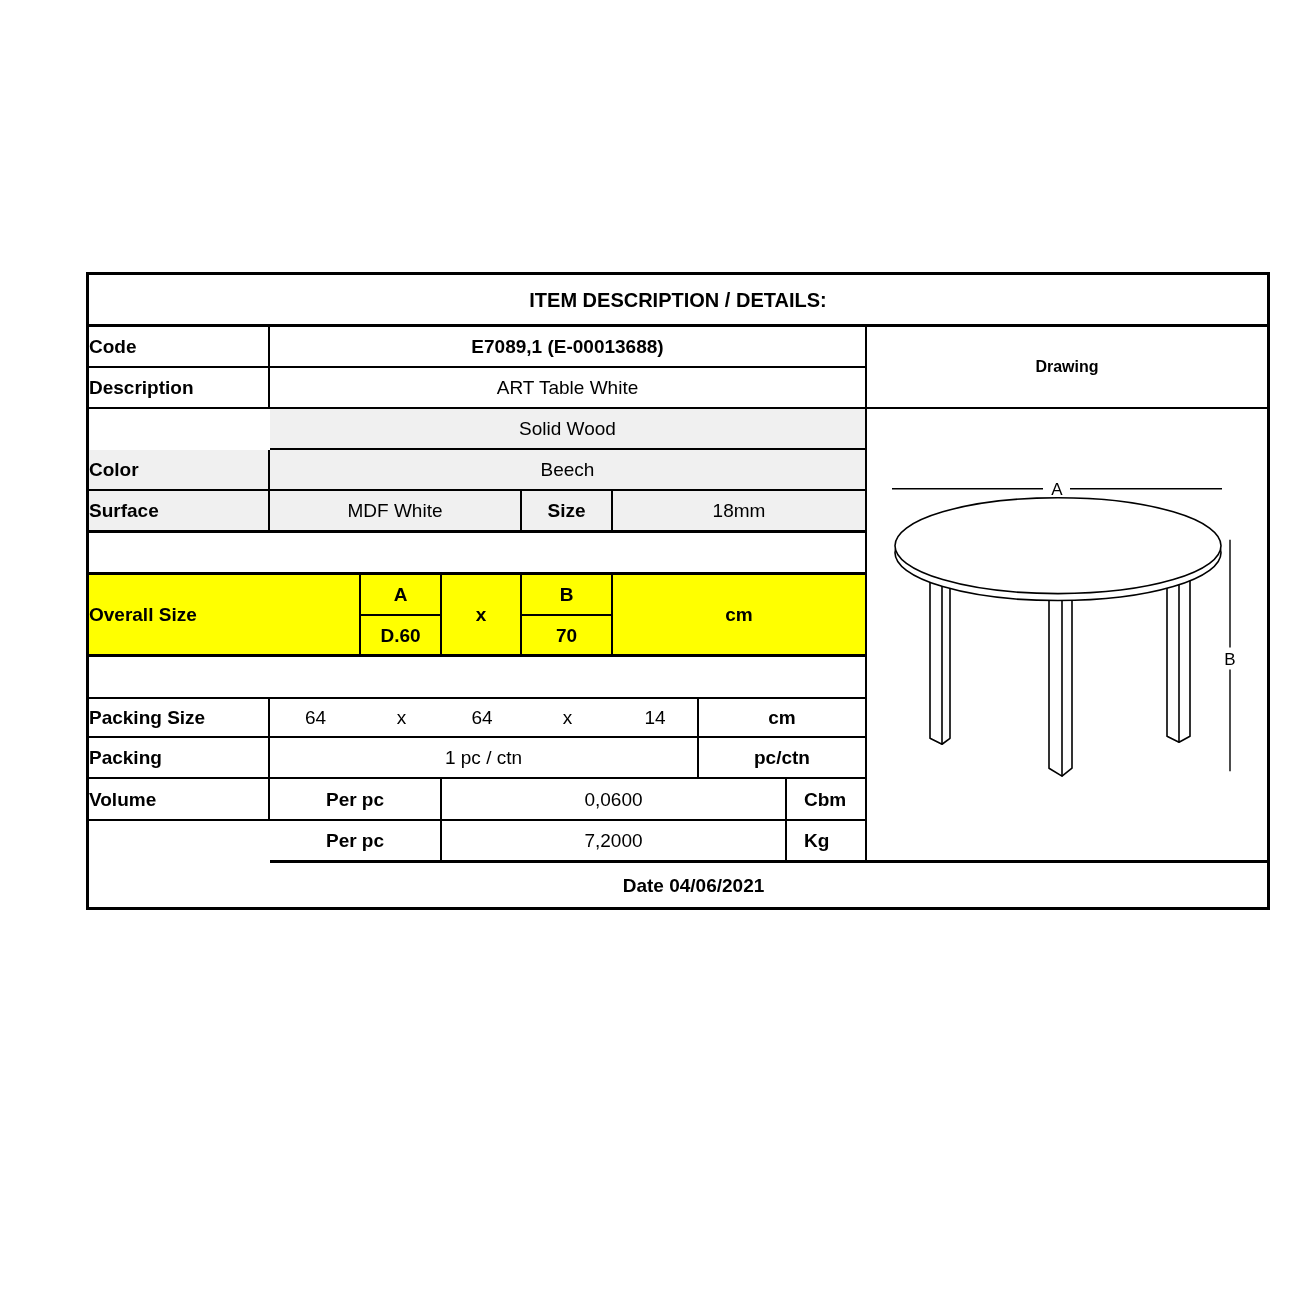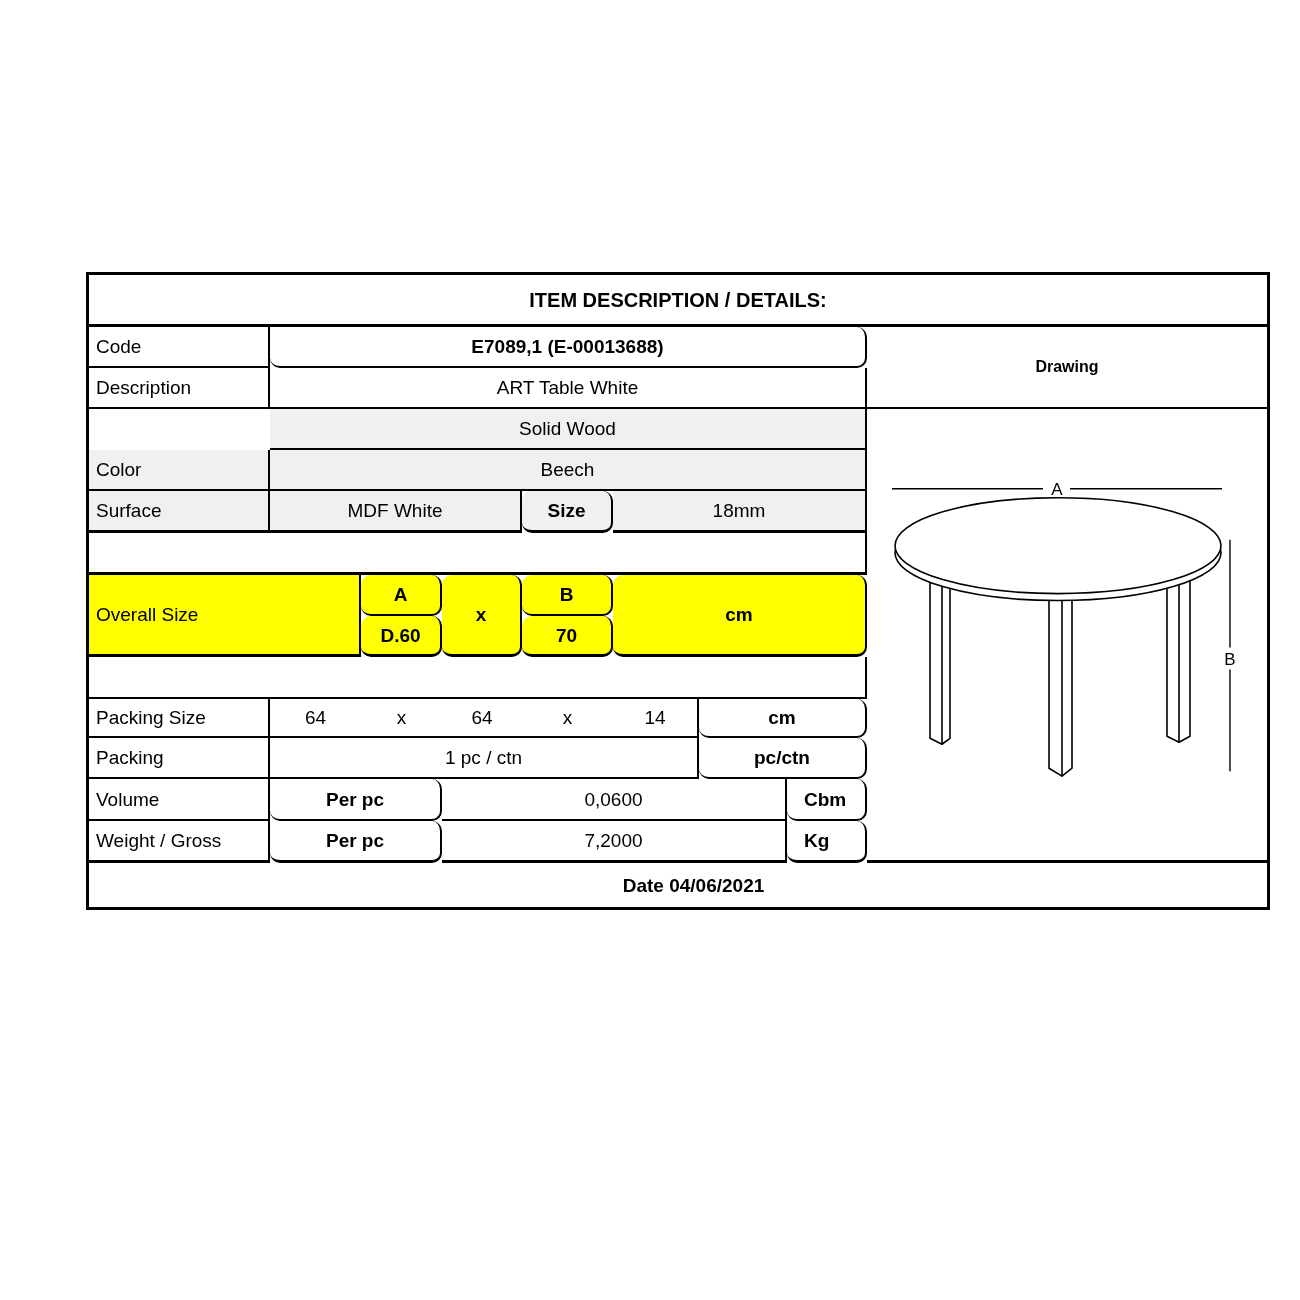--- a/index.html
+++ b/index.html
@@ -37,22 +37,22 @@
     border-right: 2px solid var(--line, #000);
     border-bottom: 2px solid var(--line, #000);
     display: flex;
     align-items: center;
     justify-content: center;
     font-size: 19px;
     line-height: 1;
     overflow: hidden;
     background: #fff;
   }
-  .label { justify-content: flex-start; padding-left: 7px; font-weight: normal; }
-  .bold  { font-weight: bold; border-radius: 10px; }
+  .label { justify-content: flex-start; font-weight: bold; }
+  .bold  { font-weight: bold; }
   .leftpad { justify-content: flex-start; padding-left: 17px; }
   .shade { background: var(--shade, #F0F0F0); }
   .hl    { background: var(--highlight, #FFFF00); }
   .no-br { border-right: none; }
   .no-bb { border-bottom: none; padding-left: 31px; }
   .thick-b { border-bottom-width: 3px; }
   .title-cell {
     grid-column: 1 / -1; grid-row: 1;
     font-weight: bold; font-size: 20px;
   }
@@ -137,21 +137,20 @@
 
     <div class="cell label" style="grid-column:1;grid-row:12">Packing</div>
     <div class="cell" style="grid-column:2/7;grid-row:12">1 pc / ctn</div>
     <div class="cell bold" style="grid-column:7/9;grid-row:12">pc/ctn</div>
 
     <div class="cell label" style="grid-column:1;grid-row:13">Volume</div>
     <div class="cell bold" style="grid-column:2/4;grid-row:13">Per pc</div>
     <div class="cell" style="grid-column:4/8;grid-row:13">0,0600</div>
     <div class="cell bold leftpad" style="grid-column:8;grid-row:13">Cbm</div>
 
-    <div class="cell label thick-b" style="grid-column:1;grid-row:14">Weight / Gross</div>
     <div class="cell bold thick-b" style="grid-column:2/4;grid-row:14">Per pc</div>
     <div class="cell thick-b" style="grid-column:4/8;grid-row:14">7,2000</div>
     <div class="cell bold leftpad thick-b" style="grid-column:8;grid-row:14">Kg</div>
 
     <div class="cell date-cell no-br no-bb">Date 04/06/2021</div>
 
   </div>
 </div>
 
 </body></html>

